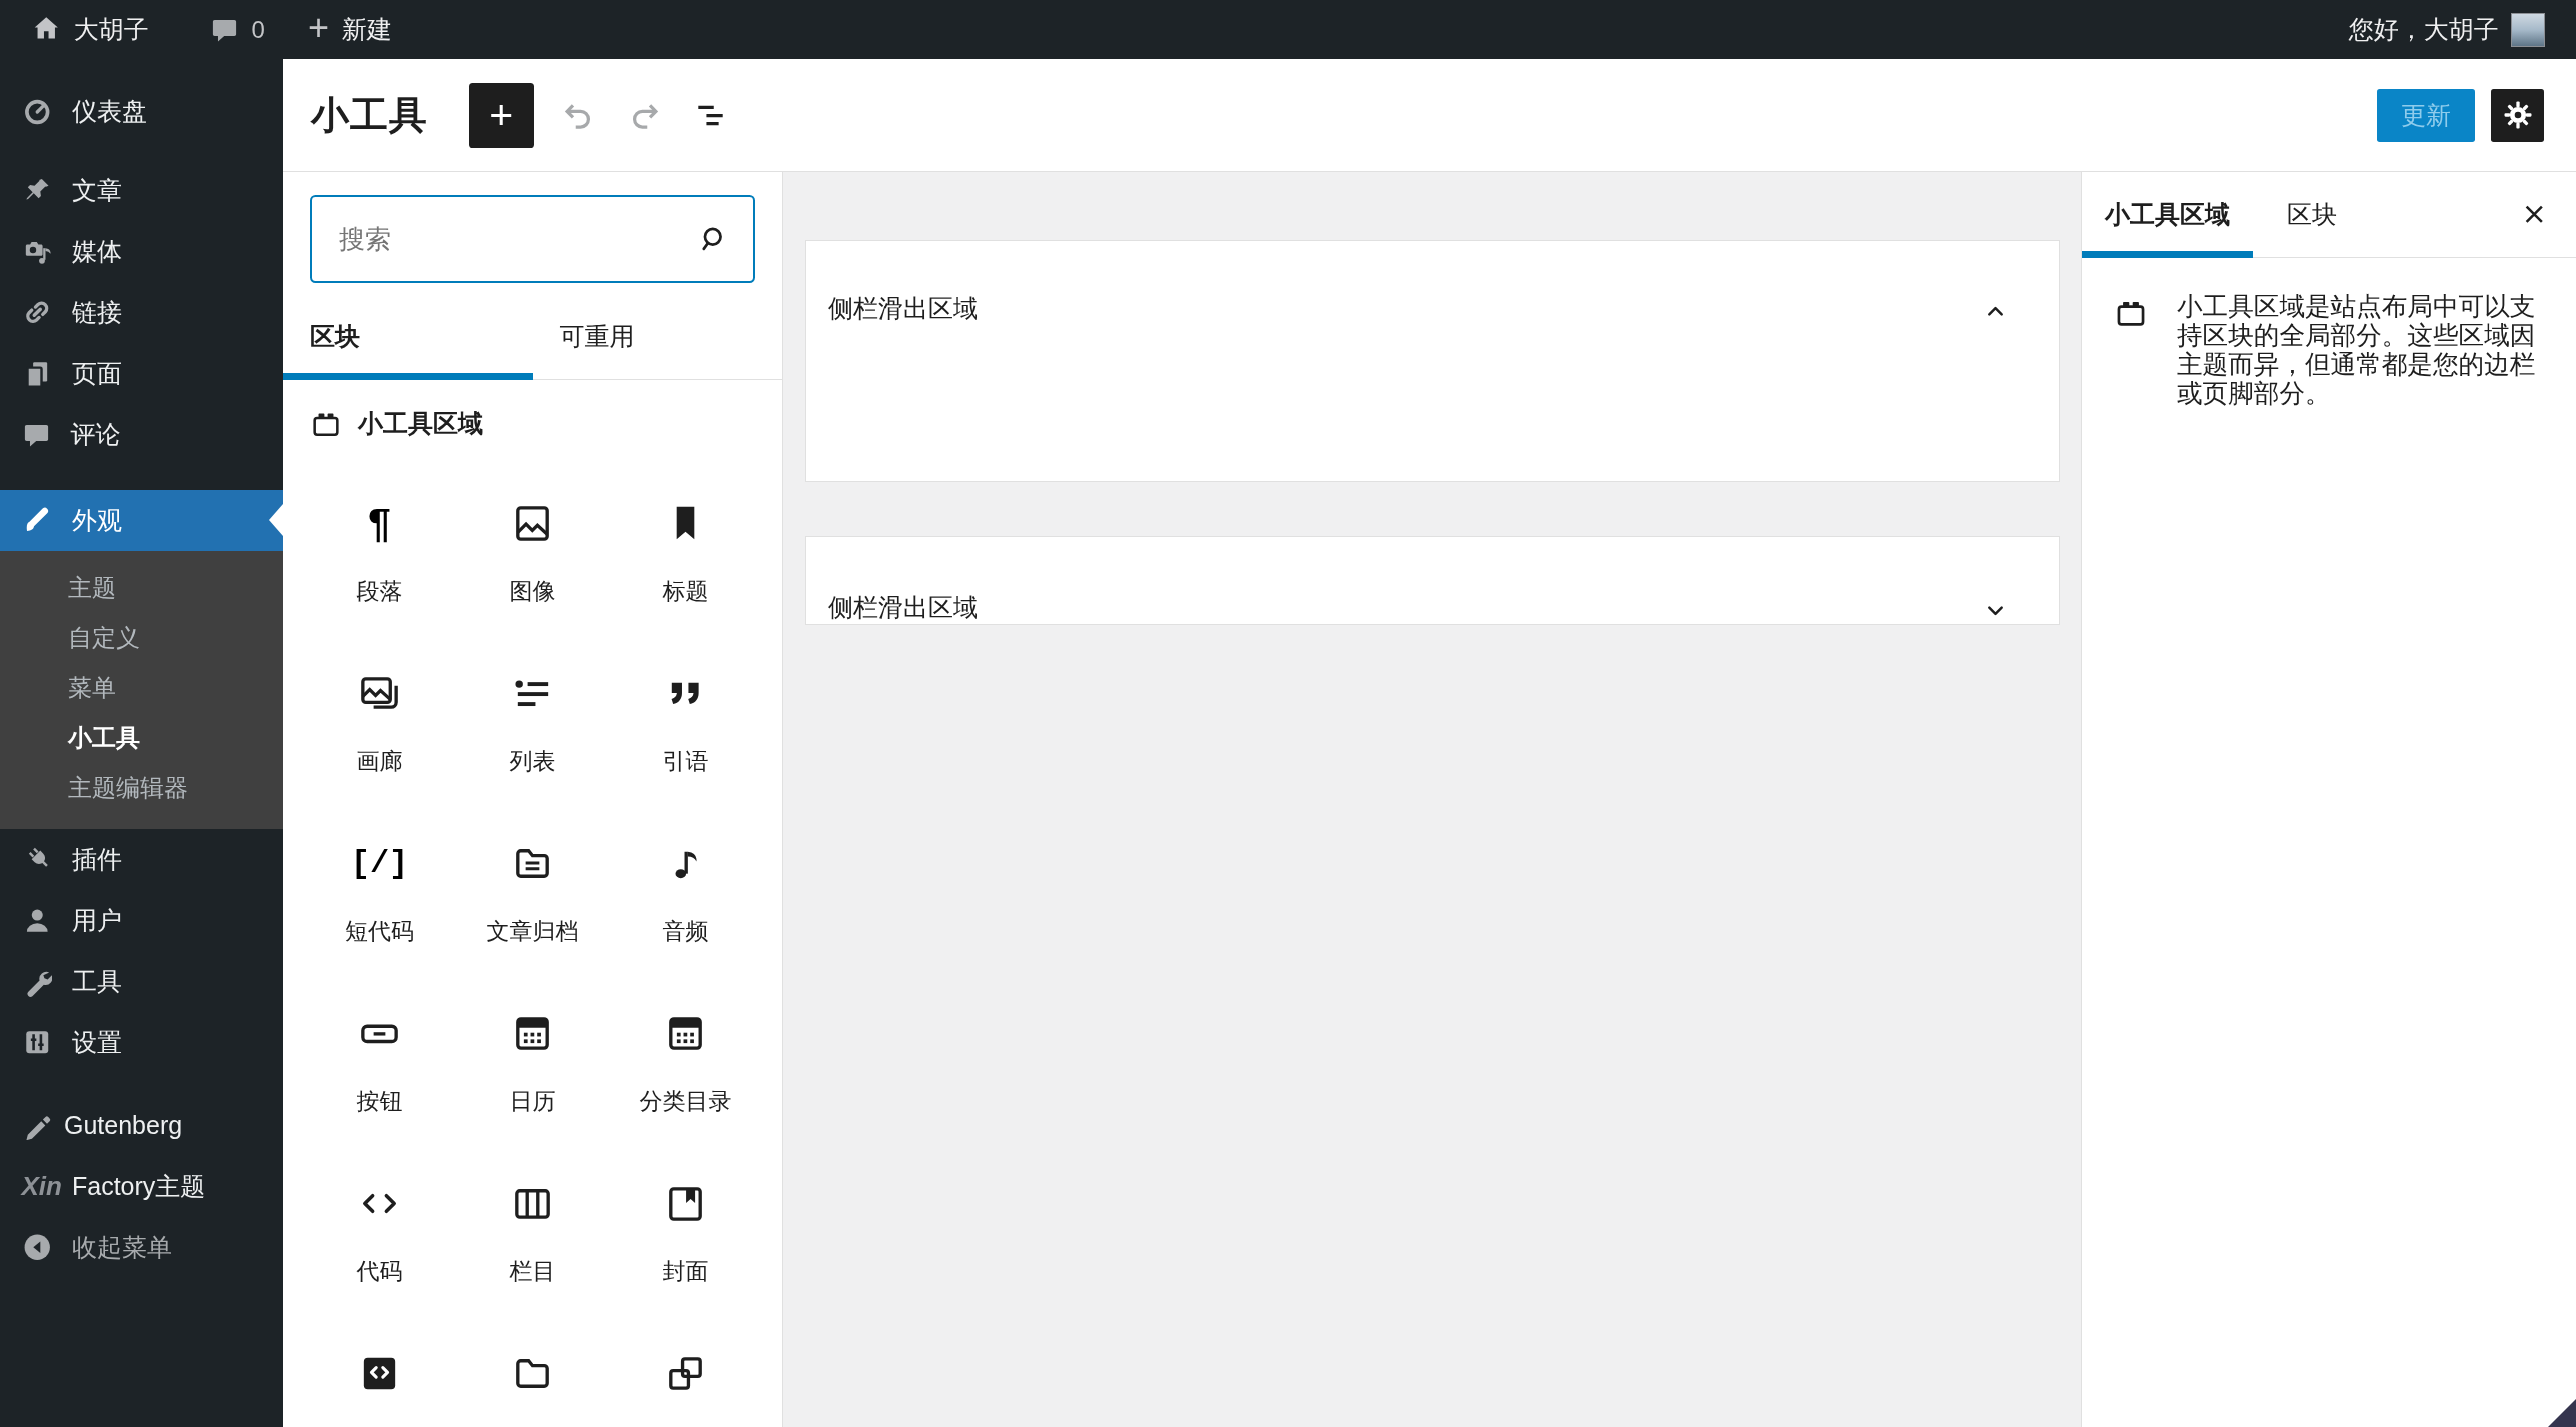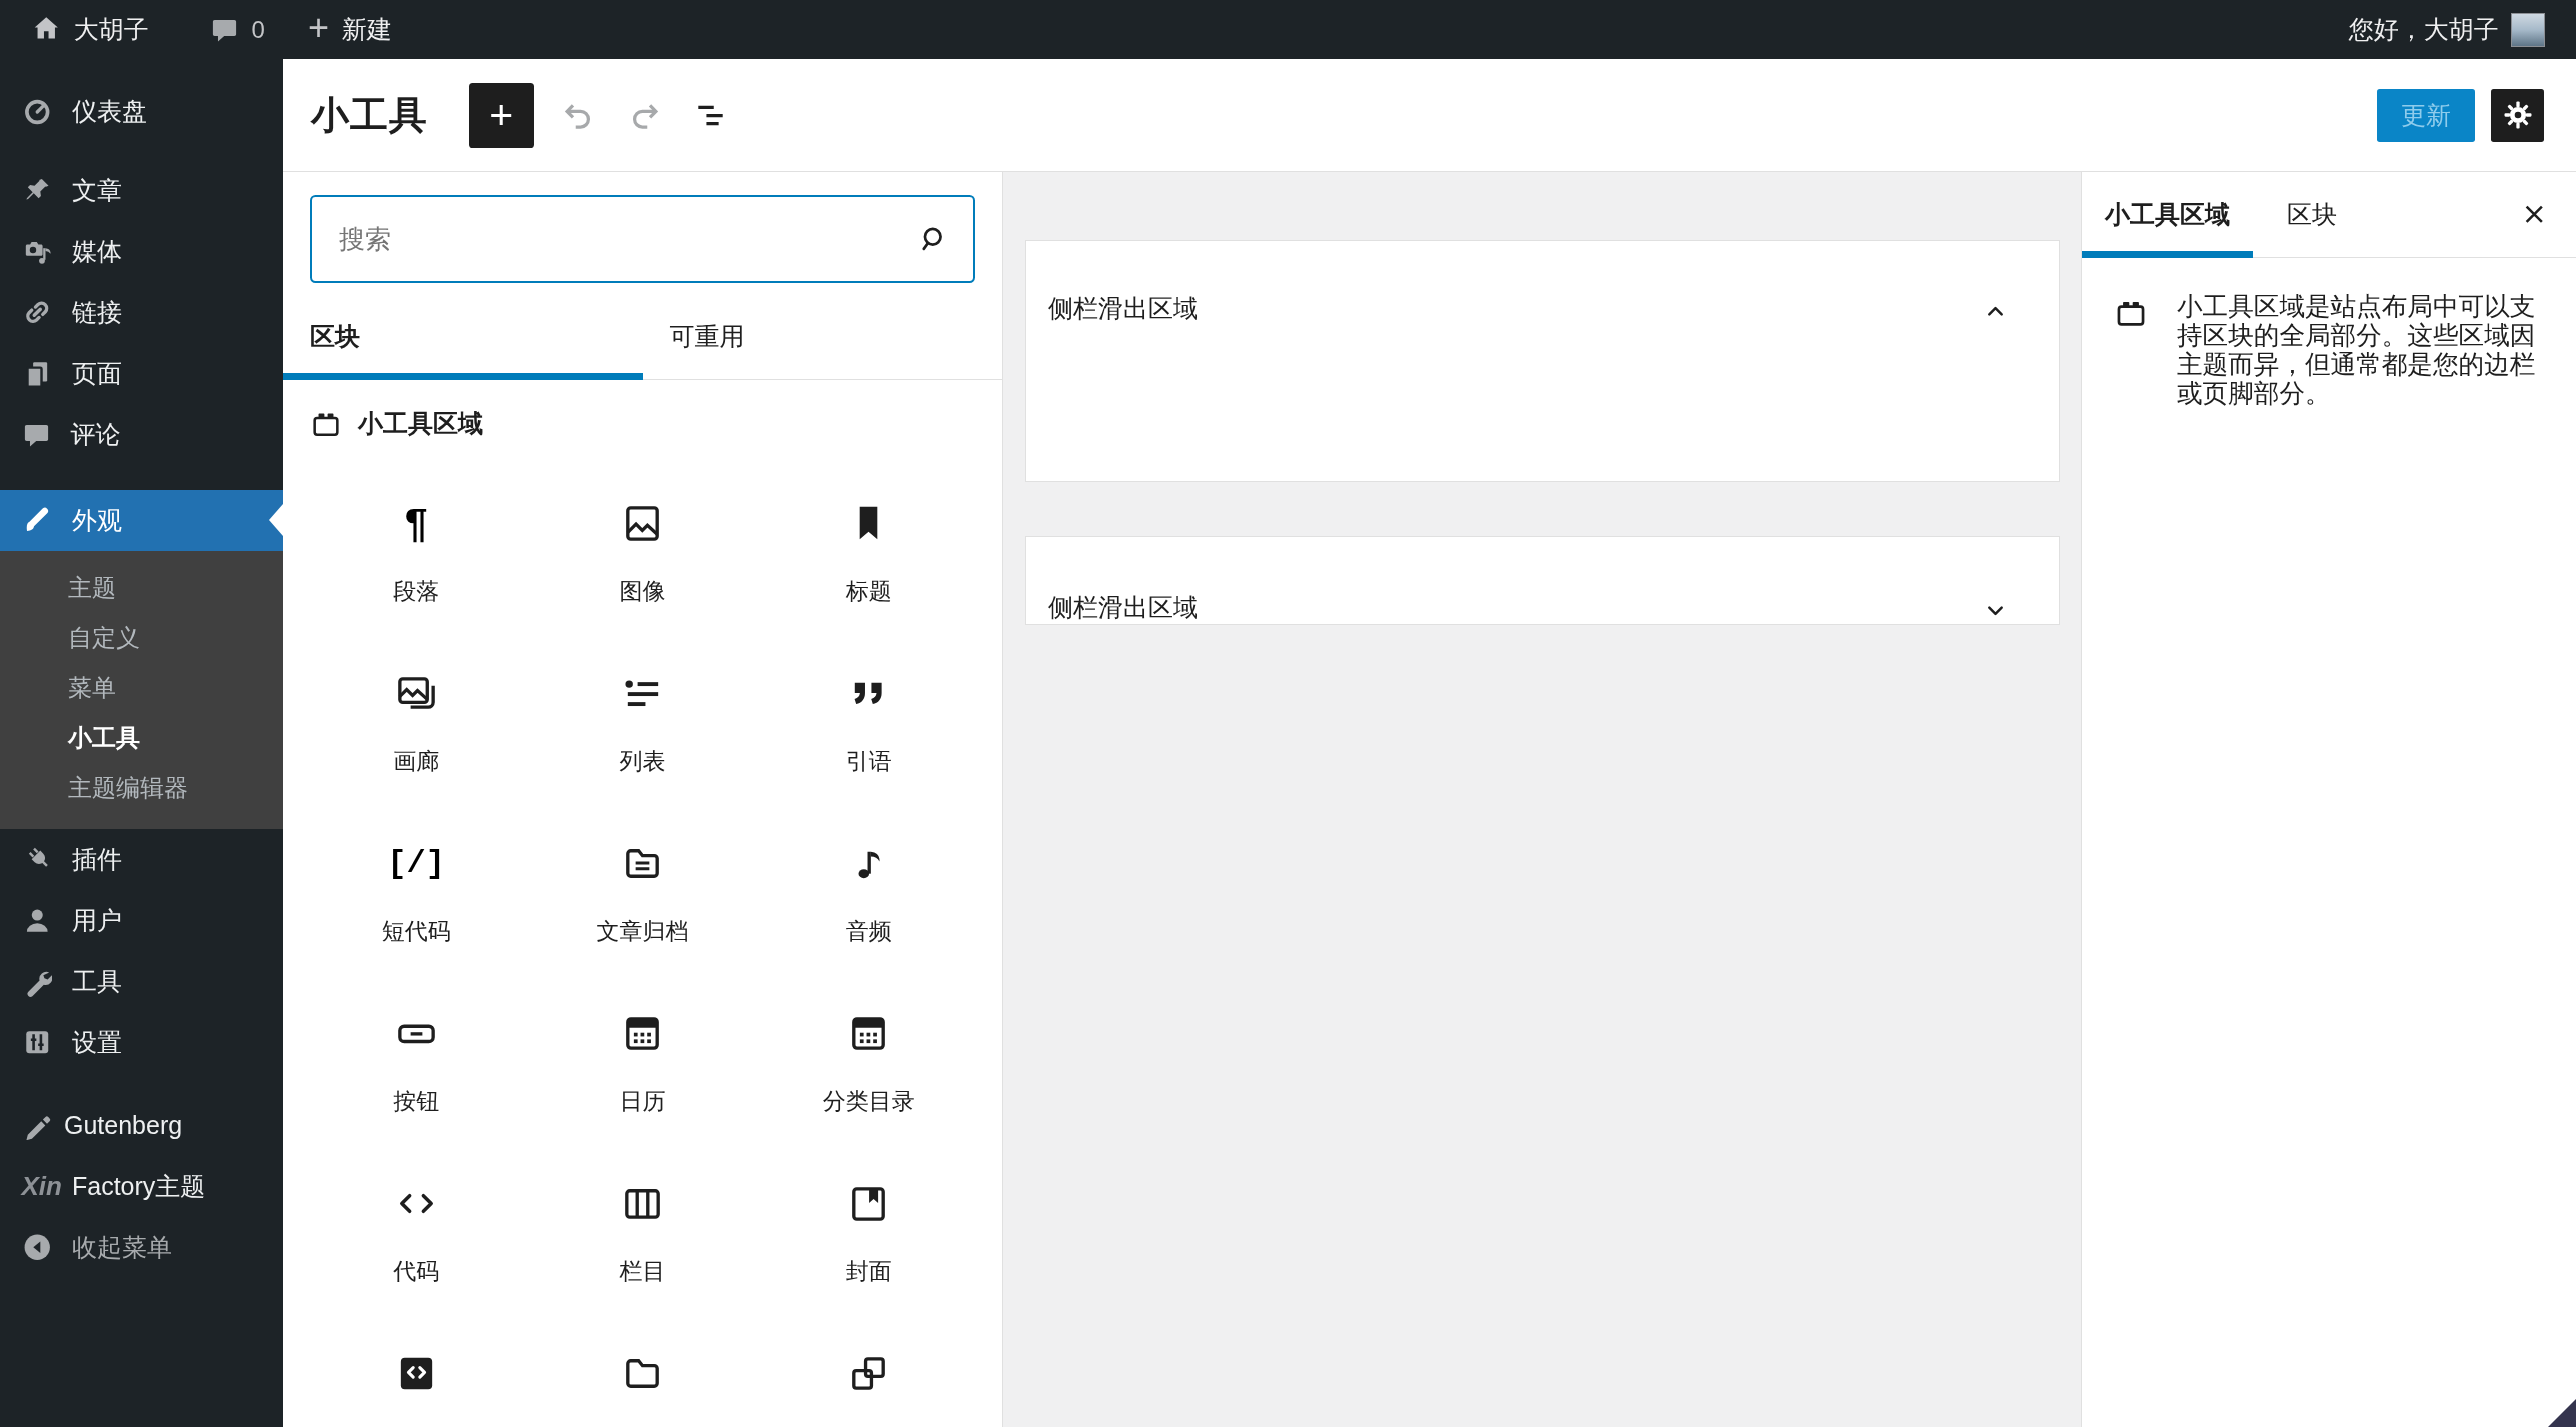--- a/index.html
+++ b/index.html
@@ -46,21 +46,21 @@
   .hdr-iconbtn { width:43px; height:43px; border:none; background:transparent; display:flex; align-items:center;
     justify-content:center; margin-left:23px; cursor:pointer; }
   .btn-update { margin-left:auto; height:53px; padding:0 24px; background:#0a85c7; color:#8fccec;
     border:none; border-radius:2.7px; font-size:25px; cursor:default; font-family:inherit; }
   .btn-gear { width:53px; height:53px; margin-left:16px; background:#1e1e1e; border:none; border-radius:2.7px;
     display:flex; align-items:center; justify-content:center; cursor:pointer; }
 
   .workspace { flex:1; display:flex; min-height:0; }
 
   
-  .inserter { width:720px; background:#fff; border-right:0.9px solid #e0e0e0; overflow:hidden; flex-shrink:0; }
+  .inserter { width:500px; background:#fff; border-right:0.9px solid #e0e0e0; overflow:hidden; flex-shrink:0; }
   .search-wrap { margin:23px 27px 0; height:88px; border:2.7px solid #007cba; border-radius:5.4px;
     display:flex; align-items:center; padding:0 23px 0 27px; }
   .search-input { flex:1; border:none; outline:none; font-size:26px; color:#1e1e1e; font-family:inherit; background:transparent; }
   .search-input::placeholder { color:#757575; }
   .ins-tabs { display:flex; margin-top:10.8px; height:86px; border-bottom:0.9px solid #e0e0e0; }
   .ins-tab { position:relative; width:50%; display:flex; align-items:center; padding-left:27px;
     font-size:25px; cursor:pointer; }
   .ins-tab.active { font-weight:700; }
   .ins-tab.active::after { content:""; position:absolute; left:0; bottom:-0.9px; width:100%; height:7.2px; background:#007cba; }
   .ins-section { display:flex; align-items:center; gap:16px; margin-top:25px; padding:0 27px; height:38px; }

